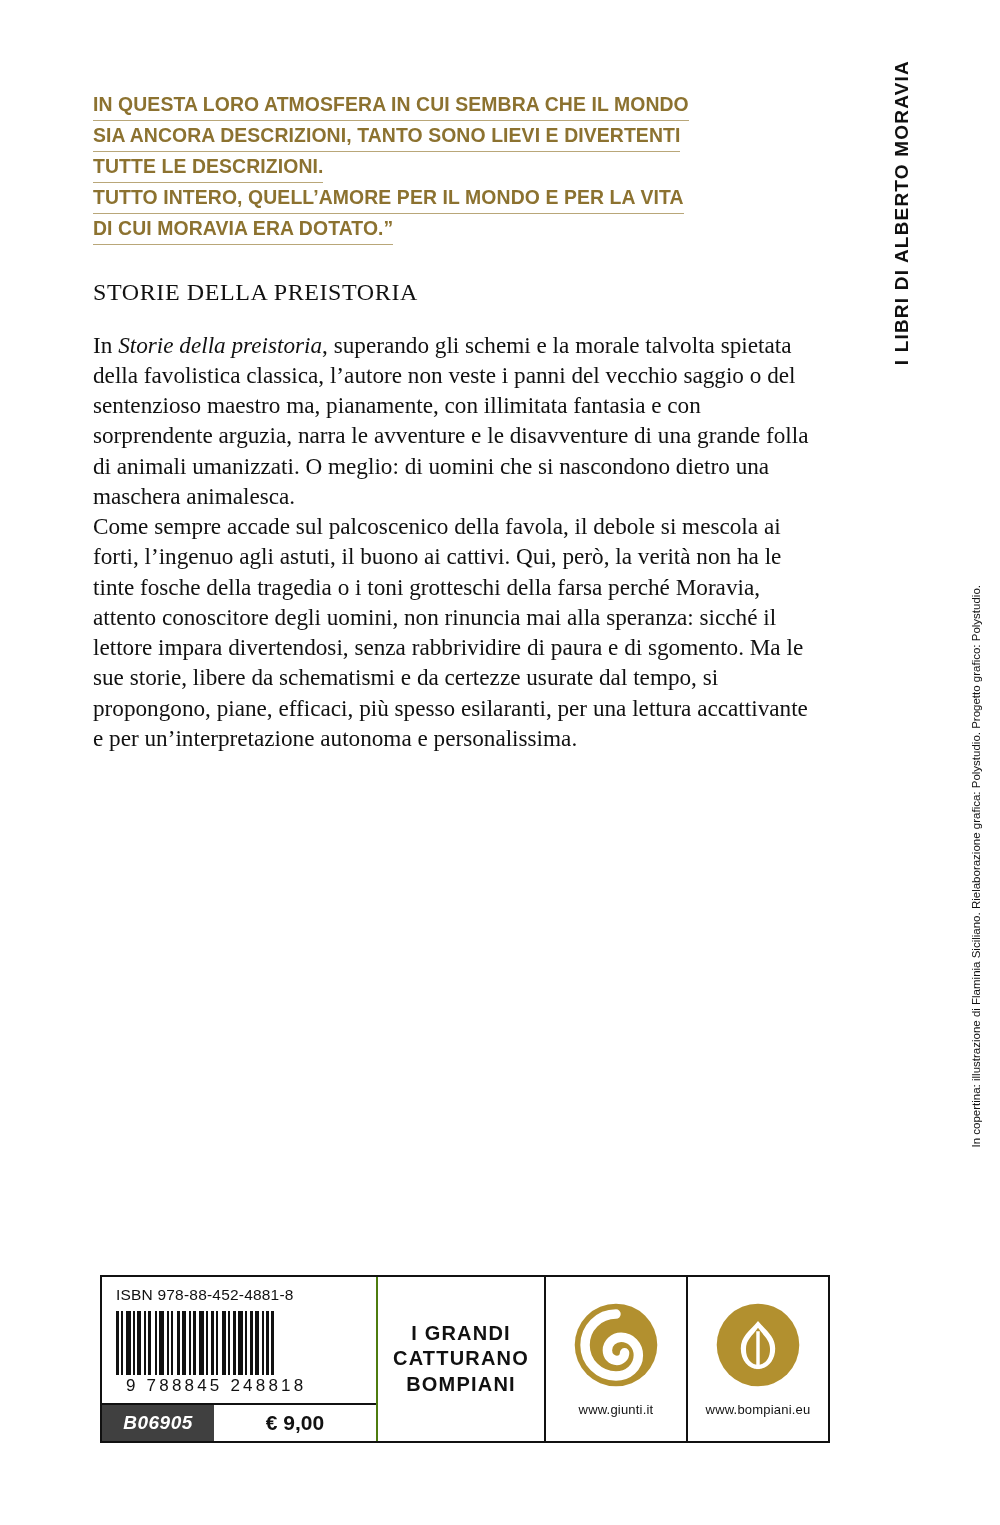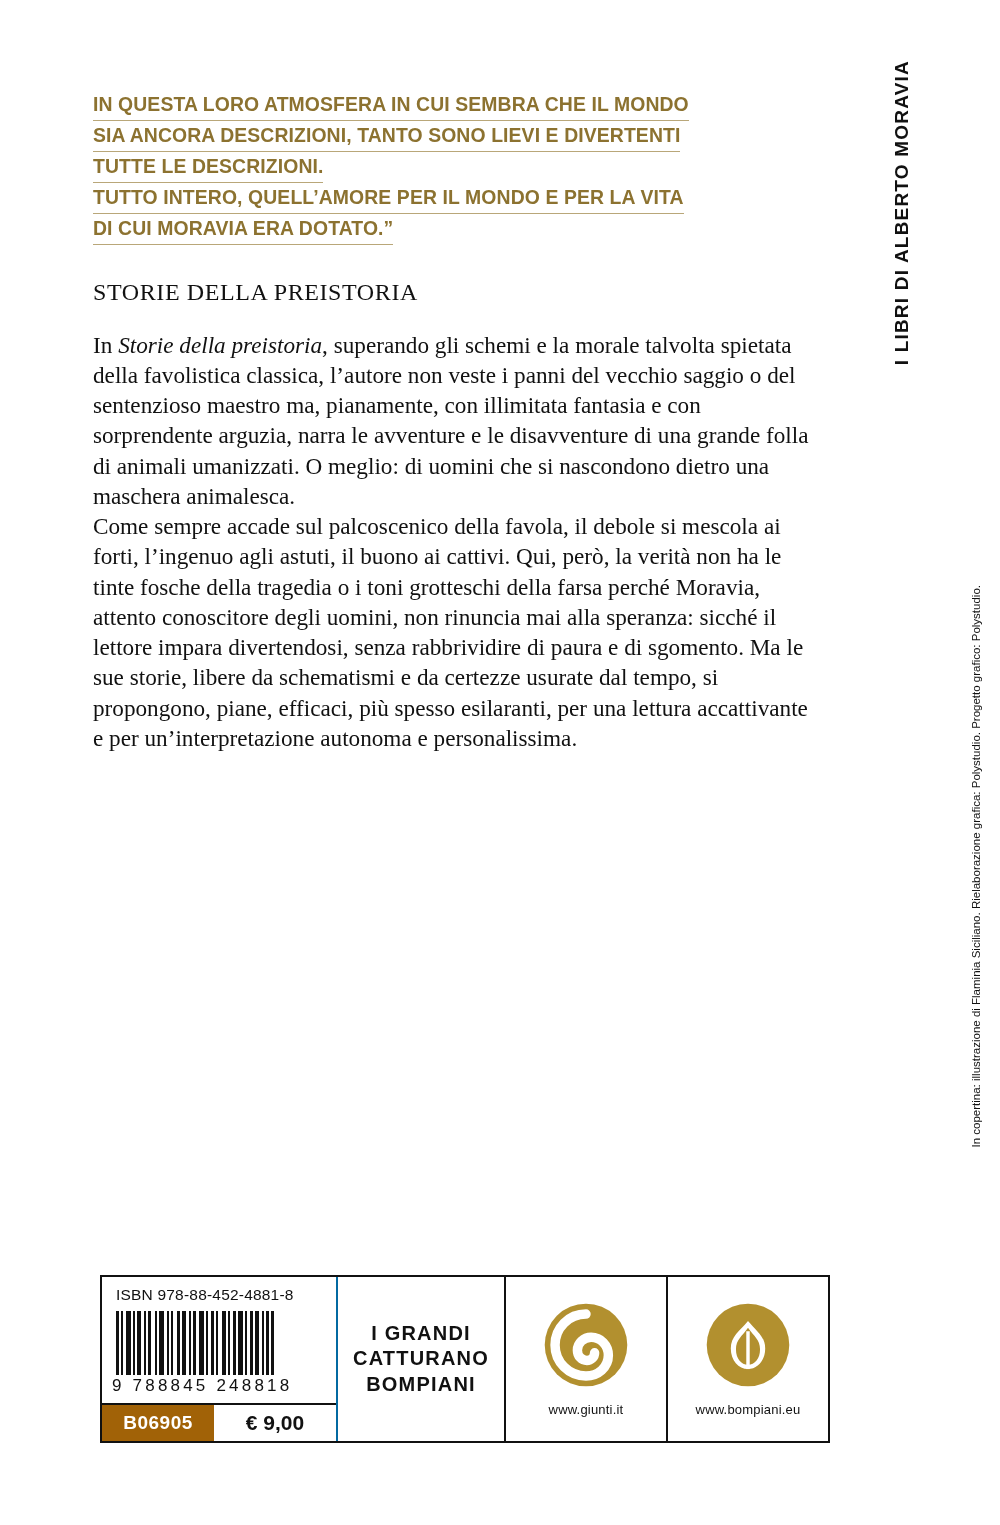--- a/index.html
+++ b/index.html
@@ -116,22 +116,22 @@
     top: 1275px;
     width: 730px;
     height: 168px;
     border: 2px solid #111;
     box-sizing: border-box;
     display: flex;
     background: #fff;
   }
 
   .isbn-block {
-    width: 236px;
-    border-right: 2px solid #0369a1;
+    width: 276px;
+    border-right: 2px solid #4d7c0f;
     box-sizing: border-box;
     position: relative;
   }
   .isbn-text {
     font-family: "Liberation Sans", sans-serif;
     font-size: 15.5px;
     margin: 9px 0 0 14px;
     letter-spacing: 0.2px;
   }
   .barcode {
@@ -144,43 +144,44 @@
   }
   .barcode i {
     display: block;
     background: #111;
     height: 100%;
   }
   .barcode-digits {
     font-family: "Liberation Sans", sans-serif;
     font-size: 17px;
     letter-spacing: 3.2px;
-    margin: 1px 0 0 10px;
+    margin: 1px 0 0 24px;
   }
   .price-row {
     position: absolute;
     left: 0;
     bottom: 0;
     width: 100%;
     height: 38px;
     display: flex;
     border-top: 2px solid #111;
     box-sizing: border-box;
   }
   .sku {
-    background: #a16207;
+    background: #404040;
     color: #fff;
     width: 112px;
     display: flex;
     align-items: center;
     justify-content: center;
     font-family: "Liberation Sans", sans-serif;
     font-weight: bold;
     font-size: 19px;
     letter-spacing: 0.5px;
+    font-style: italic;
   }
   .price {
     flex: 1;
     display: flex;
     align-items: center;
     justify-content: center;
     font-family: "Liberation Sans", sans-serif;
     font-weight: bold;
     font-size: 21px;
     border-radius: 10px;

